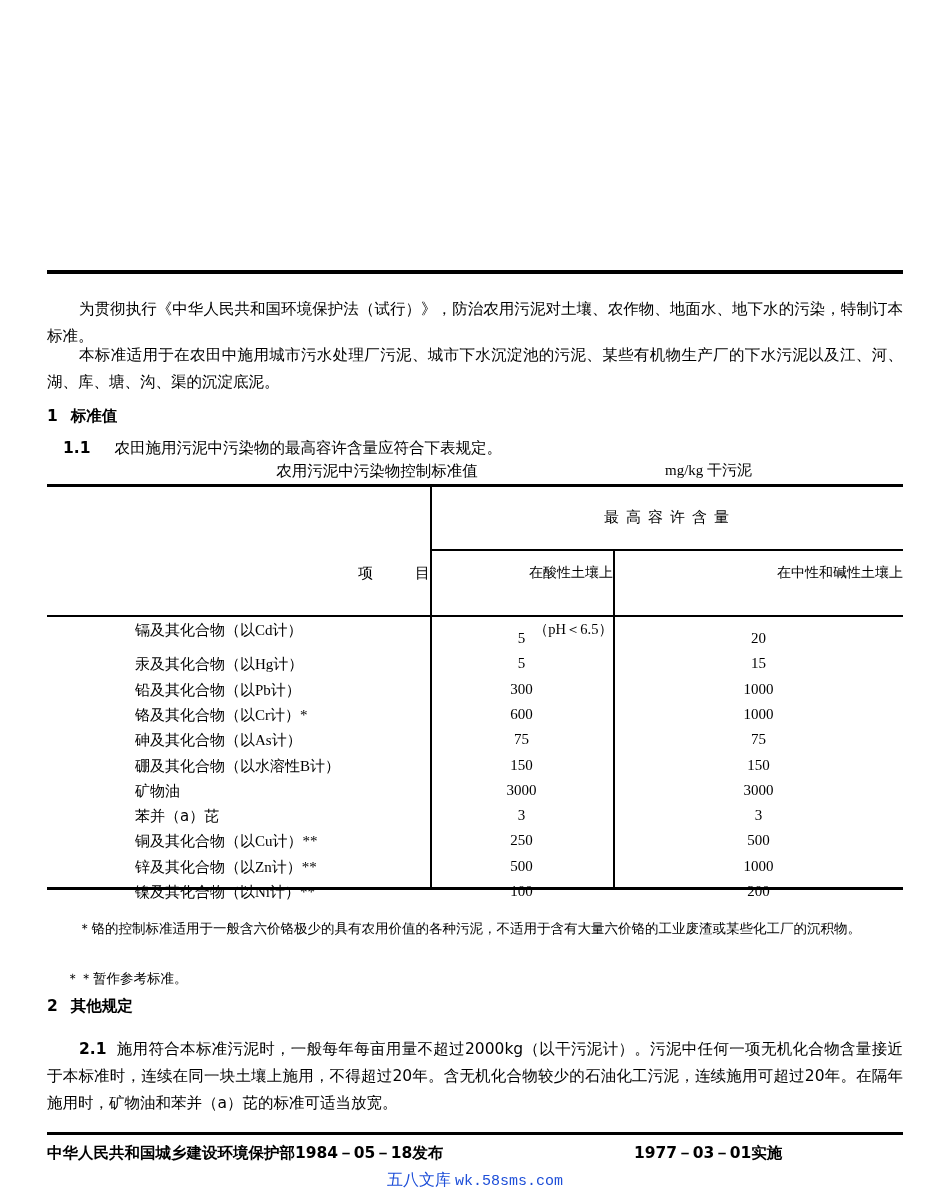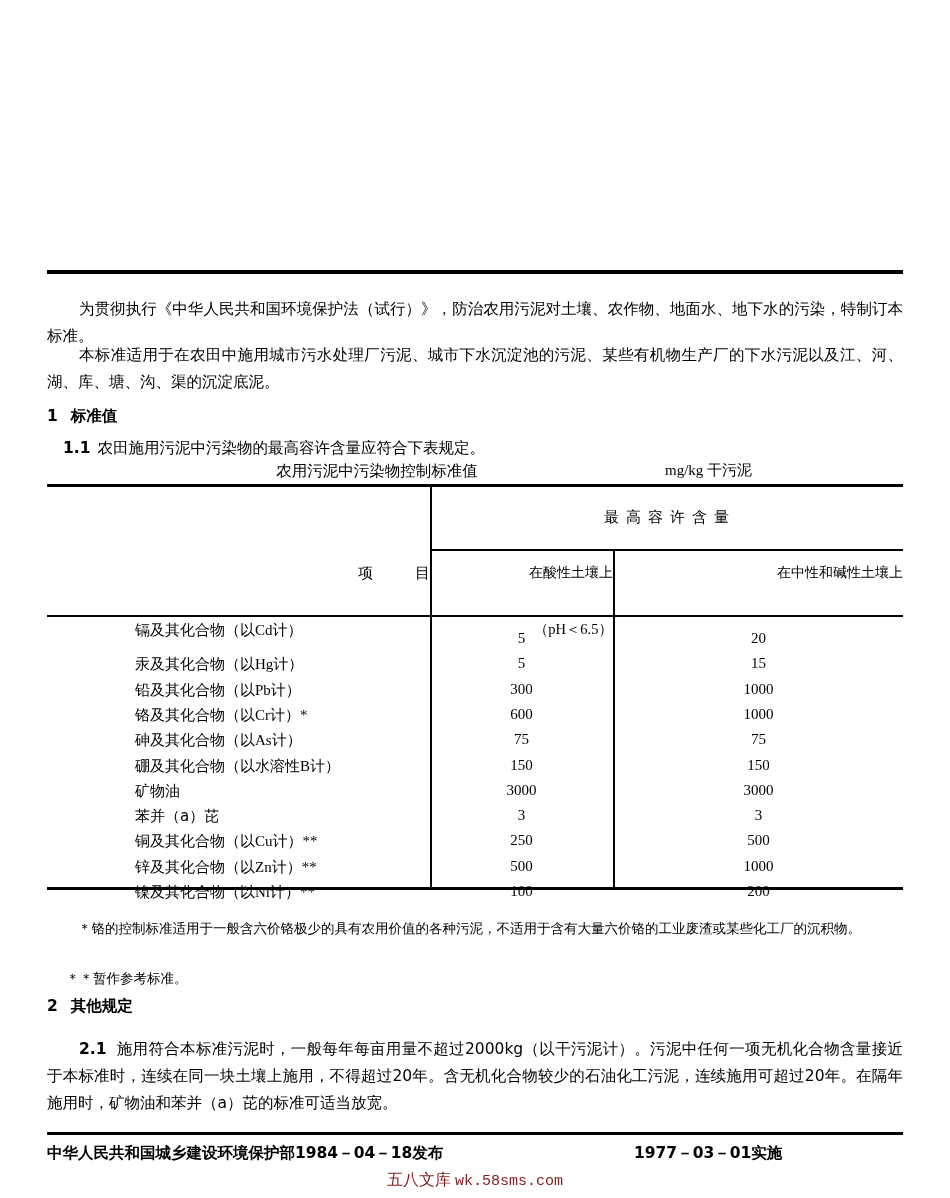--- a/index.html
+++ b/index.html
@@ -141,21 +141,21 @@
     position: absolute;
     left: 63px;
     top: 438px;
     width: 840px;
     font-family: "DejaVu Sans", "Liberation Sans", sans-serif;
     font-size: 15.5px;
     white-space: nowrap;
   }
   #clause-11 .num {
     font-weight: bold;
-    margin-right: 7px;
+    margin-right: 24px;
   }
 
   
   .tbl-caption {
     position: absolute;
     left: 47px;
     top: 461px;
     width: 856px;
     height: 22px;
   }
@@ -309,21 +309,21 @@
     white-space: nowrap;
   }
   .watermark {
     position: absolute;
     left: 0;
     top: 1170px;
     width: 950px;
     text-align: center;
     font-family: "Liberation Serif", "DejaVu Serif", serif;
     font-size: 16px;
-    color: #7f1d1d;
+    color: #1d4ed8;
   }
   .watermark .url {
     font-family: "Liberation Mono", "DejaVu Sans Mono", monospace;
     font-size: 15px;
   }
 </style>
 </head>
 <body>
 
 <div id="page">
@@ -411,20 +411,20 @@
 
   <div class="sec-head" id="sec2-head">
     <span class="num">2</span><span>其他规定</span>
   </div>
 
   <div id="clause-21">
     <span class="num">2.1</span><span>施用符合本标准污泥时，一般每年每亩用量不超过2000kg（以干污泥计）。污泥中任何一项无机化合物含量接近于本标准时，连续在同一块土壤上施用，不得超过20年。含无机化合物较少的石油化工污泥，连续施用可超过20年。在隔年施用时，矿物油和苯并（a）芘的标准可适当放宽。</span>
   </div>
 
   <div class="rule-footer"></div>
-  <div class="footer-left">中华人民共和国城乡建设环境保护部1984－04－18发布</div>
+  <div class="footer-left">中华人民共和国城乡建设环境保护部1984－05－18发布</div>
   <div class="footer-right">1977－03－01实施</div>
   <div class="watermark">
     <span>五八文库</span>
     <span class="url">wk.58sms.com</span>
   </div>
 
 </div>
 
 </body></html>

